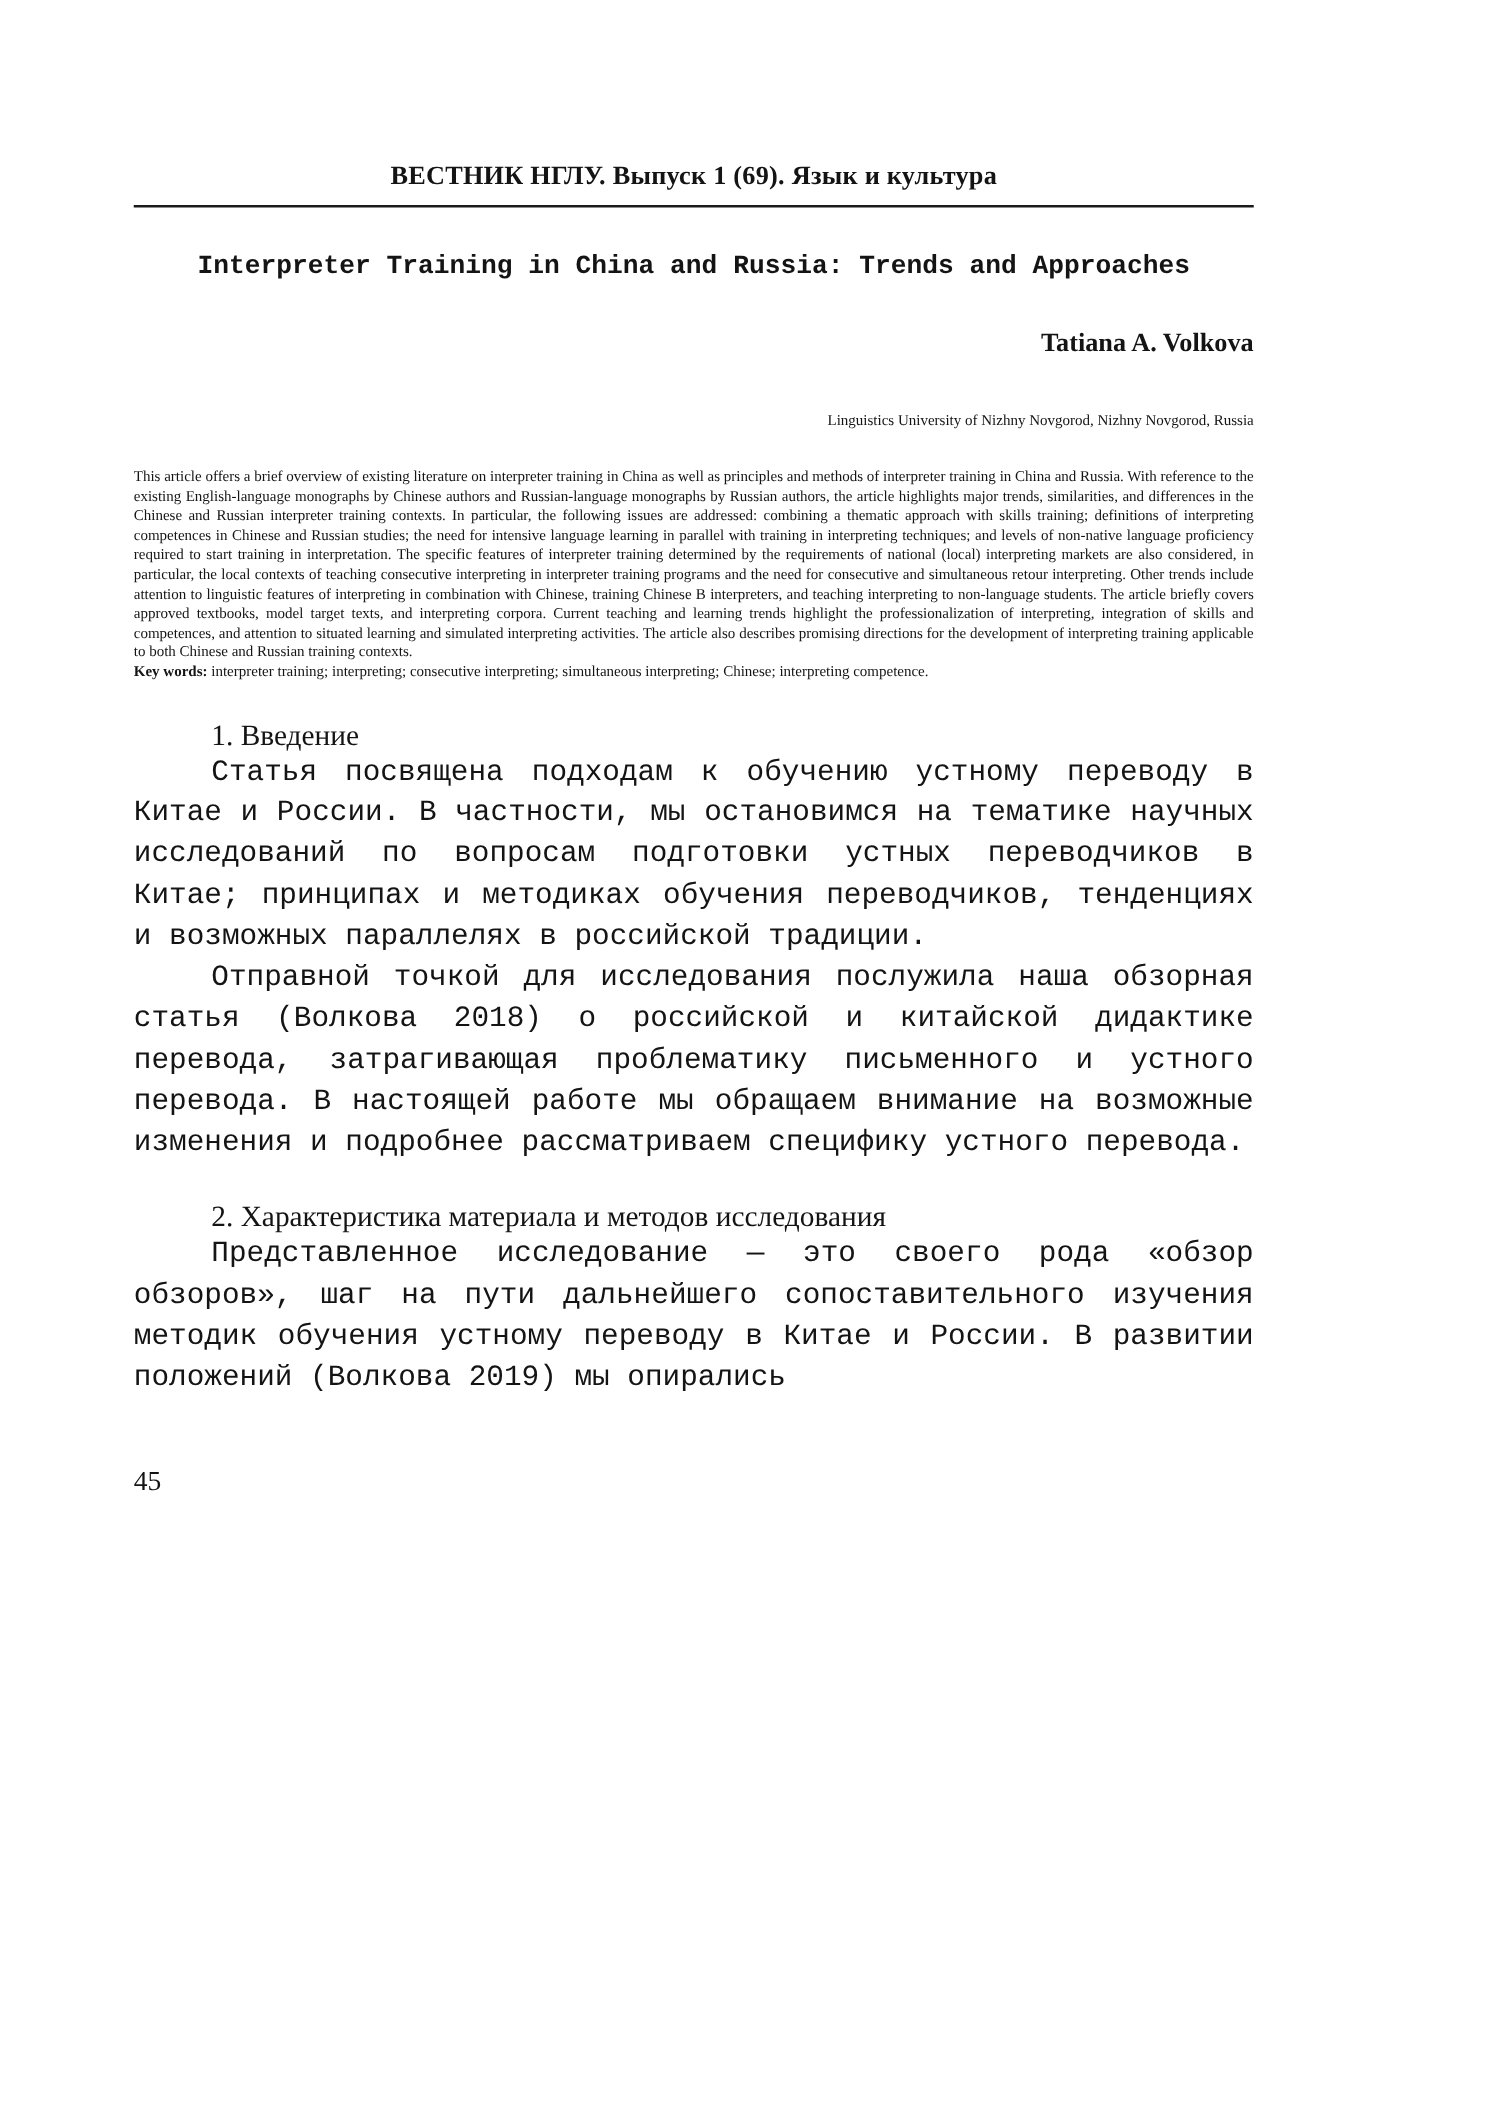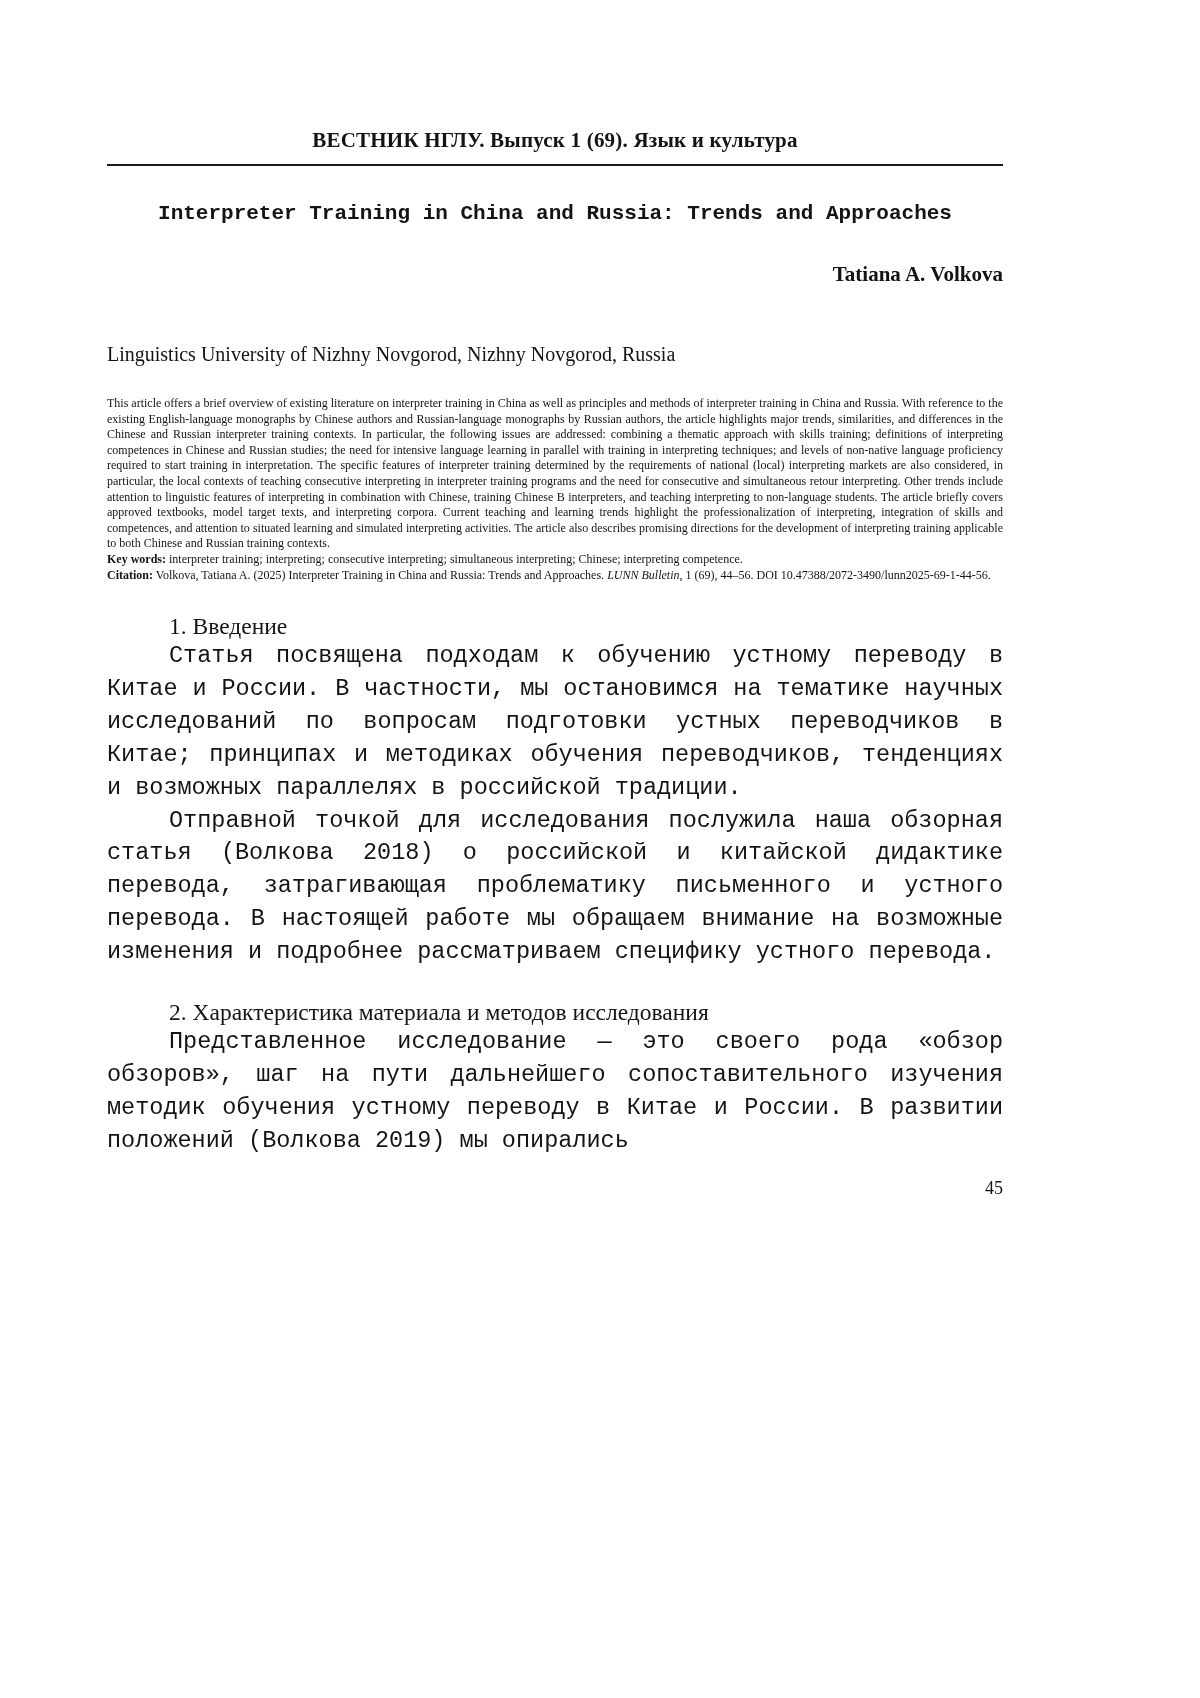--- a/index.html
+++ b/index.html
@@ -32,23 +32,23 @@
     text-align: center;
     font-family: Liberation Mono, monospace;
   }
   .article-author {
     margin-top: 37px;
     font-size: 21px;
     font-weight: bold;
     text-align: right;
   }
   .article-affiliation {
-    margin-top: 56px;
-    font-size: 20px;
-    text-align: left;
+    margin-top: 42px;
+    font-size: 12px;
+    text-align: right;
   }
   .abstract-block {
     margin-top: 30px;
     font-size: 12px;
     line-height: 1.3;
     text-align: justify;
   }
   .abstract-block p { margin: 0; }
   .section-heading {
     margin-top: 30px;
@@ -60,23 +60,23 @@
   .body-para {
     font-size: 23.5px;
     line-height: 1.4;
     text-align: justify;
     text-indent: 62px;
     margin: 0;
     font-family: Liberation Mono, monospace;
   }
   .section { margin-top: 4px; }
   .page-number {
-    margin-top: 20px;
-    text-align: right;
-    font-size: 18px;
+    margin-top: 52px;
+    text-align: left;
+    font-size: 22px;
   }
 </style>
 </head>
 <body>
 
 <div class="page">
 
   <div>
     <div class="running-header">ВЕСТНИК НГЛУ. Выпуск 1 (69). Язык и культура</div>
     <hr class="header-rule">
@@ -84,21 +84,20 @@
 
   <h1 class="article-title">Interpreter Training in China and Russia: Trends and Approaches</h1>
 
   <div class="article-author">Tatiana A. Volkova</div>
 
   <div class="article-affiliation">Linguistics University of Nizhny Novgorod, Nizhny Novgorod, Russia</div>
 
   <div class="abstract-block">
     <p>This article offers a brief overview of existing literature on interpreter training in China as well as principles and methods of interpreter training in China and Russia. With reference to the existing English-language monographs by Chinese authors and Russian-language monographs by Russian authors, the article highlights major trends, similarities, and differences in the Chinese and Russian interpreter training contexts. In particular, the following issues are addressed: combining a thematic approach with skills training; definitions of interpreting competences in Chinese and Russian studies; the need for intensive language learning in parallel with training in interpreting techniques; and levels of non-native language proficiency required to start training in interpretation. The specific features of interpreter training determined by the requirements of national (local) interpreting markets are also considered, in particular, the local contexts of teaching consecutive interpreting in interpreter training programs and the need for consecutive and simultaneous retour interpreting. Other trends include attention to linguistic features of interpreting in combination with Chinese, training Chinese B interpreters, and teaching interpreting to non-language students. The article briefly covers approved textbooks, model target texts, and interpreting corpora. Current teaching and learning trends highlight the professionalization of interpreting, integration of skills and competences, and attention to situated learning and simulated interpreting activities. The article also describes promising directions for the development of interpreting training applicable to both Chinese and Russian training contexts.</p>
     <p><b>Key words:</b><span> interpreter training; interpreting; consecutive interpreting; simultaneous interpreting; Chinese; interpreting competence.</span></p>
-    <p><b>Citation:</b><span> Volkova, Tatiana A. (2025) Interpreter Training in China and Russia: Trends and Approaches. </span><i>LUNN Bulletin</i><span>, 1 (69), 44–56. DOI 10.47388/2072-3490/lunn2025-69-1-44-56.</span></p>
   </div>
 
   <div class="section">
     <h2 class="section-heading">1. Введение</h2>
     <p class="body-para">Статья посвящена подходам к обучению устному переводу в Китае и России. В частности, мы остановимся на тематике научных исследований по вопросам подготовки устных переводчиков в Китае; принципах и методиках обучения переводчиков, тенденциях и возможных параллелях в российской традиции.</p>
     <p class="body-para">Отправной точкой для исследования послужила наша обзорная статья (Волкова 2018) о российской и китайской дидактике перевода, затрагивающая проблематику письменного и устного перевода. В настоящей работе мы обращаем внимание на возможные изменения и подробнее рассматриваем специфику устного перевода.</p>
   </div>
 
   <div class="section">
     <h2 class="section-heading">2. Характеристика материала и методов исследования</h2>

